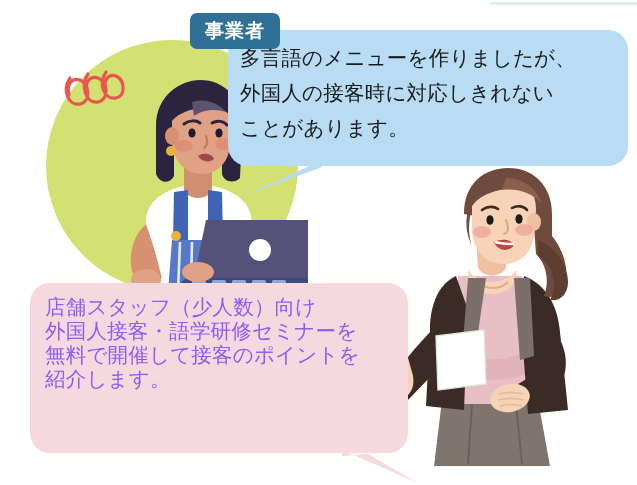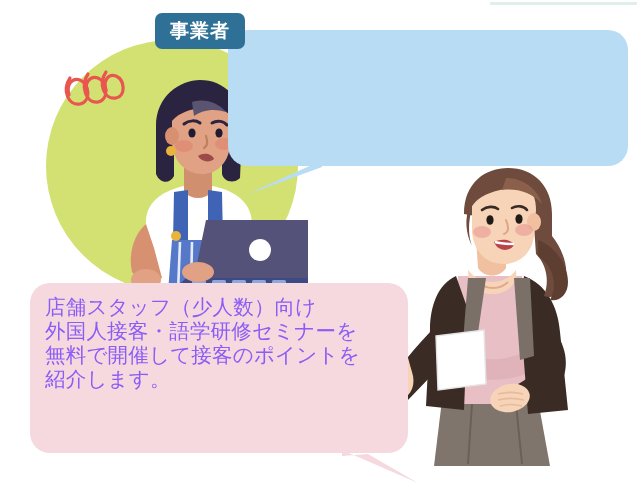--- a/index.html
+++ b/index.html
@@ -130,20 +130,21 @@
   .badge {
     position: absolute;
     display: flex;
     align-items: center;
     justify-content: center;
     border-radius: 7px;
     color: #ffffff;
     font-size: 19px;
     font-weight: 700;
     letter-spacing: 1px;
+    margin-left: 35px;
   }
   .badge-owner {
     left: 155px;
     top: 13px;
     width: 90px;
     height: 36px;
     background: #2e7096;
   }
   .badge-instructor {
     left: 289px;
@@ -290,20 +291,23 @@
     <path d="M138 60 C141 68 141 72 136 74" stroke="#dfa685" stroke-width="2" fill="none" stroke-linecap="round"></path>
 
     <path d="M126 82 C134 78 144 80 146 85 C142 92 130 92 126 82 Z" fill="#b8454a"></path>
     <path d="M127 82 C134 84 142 84 146 84" stroke="#ffffff" stroke-width="2.4" fill="none"></path>
   </svg>
 
   <div class="bubble-blue"></div>
   <svg class="bubble-blue-tail" viewBox="0 0 76 32">
     <path d="M0 32 L70 0 L76 0 L76 4 Z" fill="#b9dcf5"></path>
   </svg>
+  <div class="bubble-blue-text">多言語のメニューを作りましたが、
+外国人の接客時に対応しきれない
+ことがあります。</div>
 
   <div class="bubble-pink"></div>
   <svg class="bubble-pink-tail" viewBox="0 0 76 33">
     <path d="M0 0 L76 33 L26 4 L0 6 Z" fill="#f6d9de"></path>
   </svg>
   <div class="bubble-pink-text">店舗スタッフ（少人数）向け
 外国人接客・語学研修セミナーを
 無料で開催して接客のポイントを
 紹介します。</div>
 

